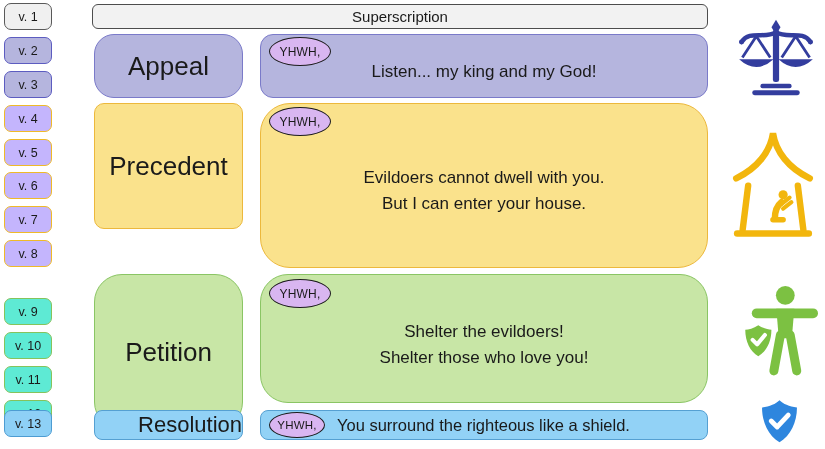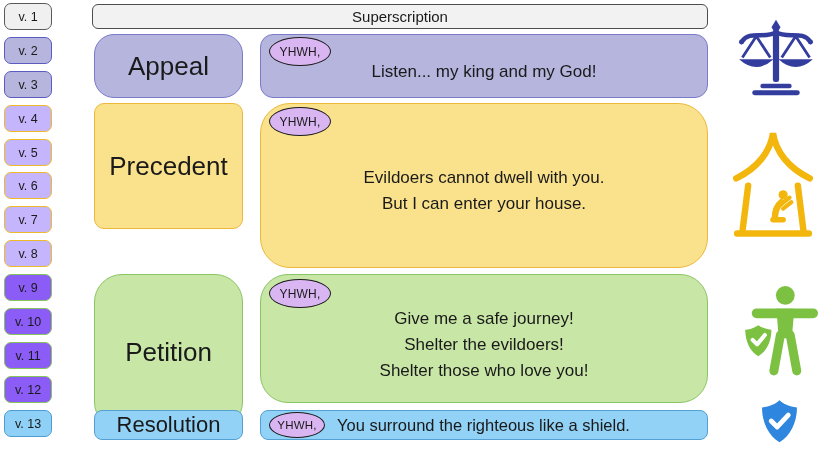--- a/index.html
+++ b/index.html
@@ -12,21 +12,21 @@
   
   .vbox{
     position:absolute;left:4px;width:48px;height:27px;
     border-radius:7px;border:1.5px solid #555;
     display:flex;align-items:center;justify-content:center;
     font-size:12.5px;
   }
   .vbox.gray  {background:#f0f0f0;border-color:#595959;}
   .vbox.purple{background:#b5b5de;border-color:#5c5cc0;}
   .vbox.yellow{background:#c4b5fd;border-color:#efba29;}
-  .vbox.green {background:#8b5cf6;border-color:#85c35c;}
+  .vbox.green {background:#5eead4;border-color:#85c35c;margin-top:24px;}
   .vbox.blue  {background:#8ed0f6;border-color:#4d9cd2;}
 
   
   .superscription{
     position:absolute;left:92px;top:4px;width:616px;height:25px;
     background:#f2f2f2;border:1.5px solid #4d4d4d;border-radius:6px;
     display:flex;align-items:center;justify-content:center;font-size:15px;
   }
 
   
@@ -44,21 +44,21 @@
   .c-yellow{background:#fae28c;border-color:#ecb83c;}
   .c-green {background:#c8e6a6;border-color:#8ac564;}
   .c-blue  {background:#92d2f6;border-color:#55a0d2;}
 
   .appeal-label   {top:34px;height:64px;border-radius:20px;}
   .appeal-content {top:34px;height:64px;border-radius:13px;padding-top:12px;}
   .precedent-label  {top:103px;height:126px;border-radius:10px;}
   .precedent-content{top:103px;height:165px;border-radius:30px;padding-top:10px;}
   .petition-label   {top:274px;height:156px;border-radius:28px;}
   .petition-content {top:274px;height:129px;border-radius:28px;padding-top:12px;}
-  .resolution-label {top:410px;height:30px;border-radius:8px;font-size:22px;}
+  .resolution-label {top:410px;height:30px;border-radius:8px;font-size:22px;justify-content:flex-end;}
   .resolution-content{
     top:410px;height:30px;border-radius:8px;
     flex-direction:row;justify-content:flex-start;gap:12px;
     padding-left:8px;font-size:16.5px;
   }
 
   
   .yhwh{
     position:absolute;left:8px;width:62px;height:29px;
     background:#d9b6f1;border:1.8px solid #1c1c1c;border-radius:50%;
@@ -116,21 +116,20 @@
     <span class="yhwh">YHWH,</span>
     <div>Evildoers cannot dwell with you.</div>
     <div>But I can enter your house.</div>
   </div>
 
   <div class="label-box c-green petition-label">
     <span>Petition</span>
   </div>
   <div class="content-box c-green petition-content">
     <span class="yhwh">YHWH,</span>
-    <div>Give me a safe journey!</div>
     <div>Shelter the evildoers!</div>
     <div>Shelter those who love you!</div>
   </div>
 
   <div class="label-box c-blue resolution-label">
     <span>Resolution</span>
   </div>
   <div class="content-box c-blue resolution-content">
     <span class="yhwh inline">YHWH,</span>
     <div>You surround the righteous like a shield.</div>

